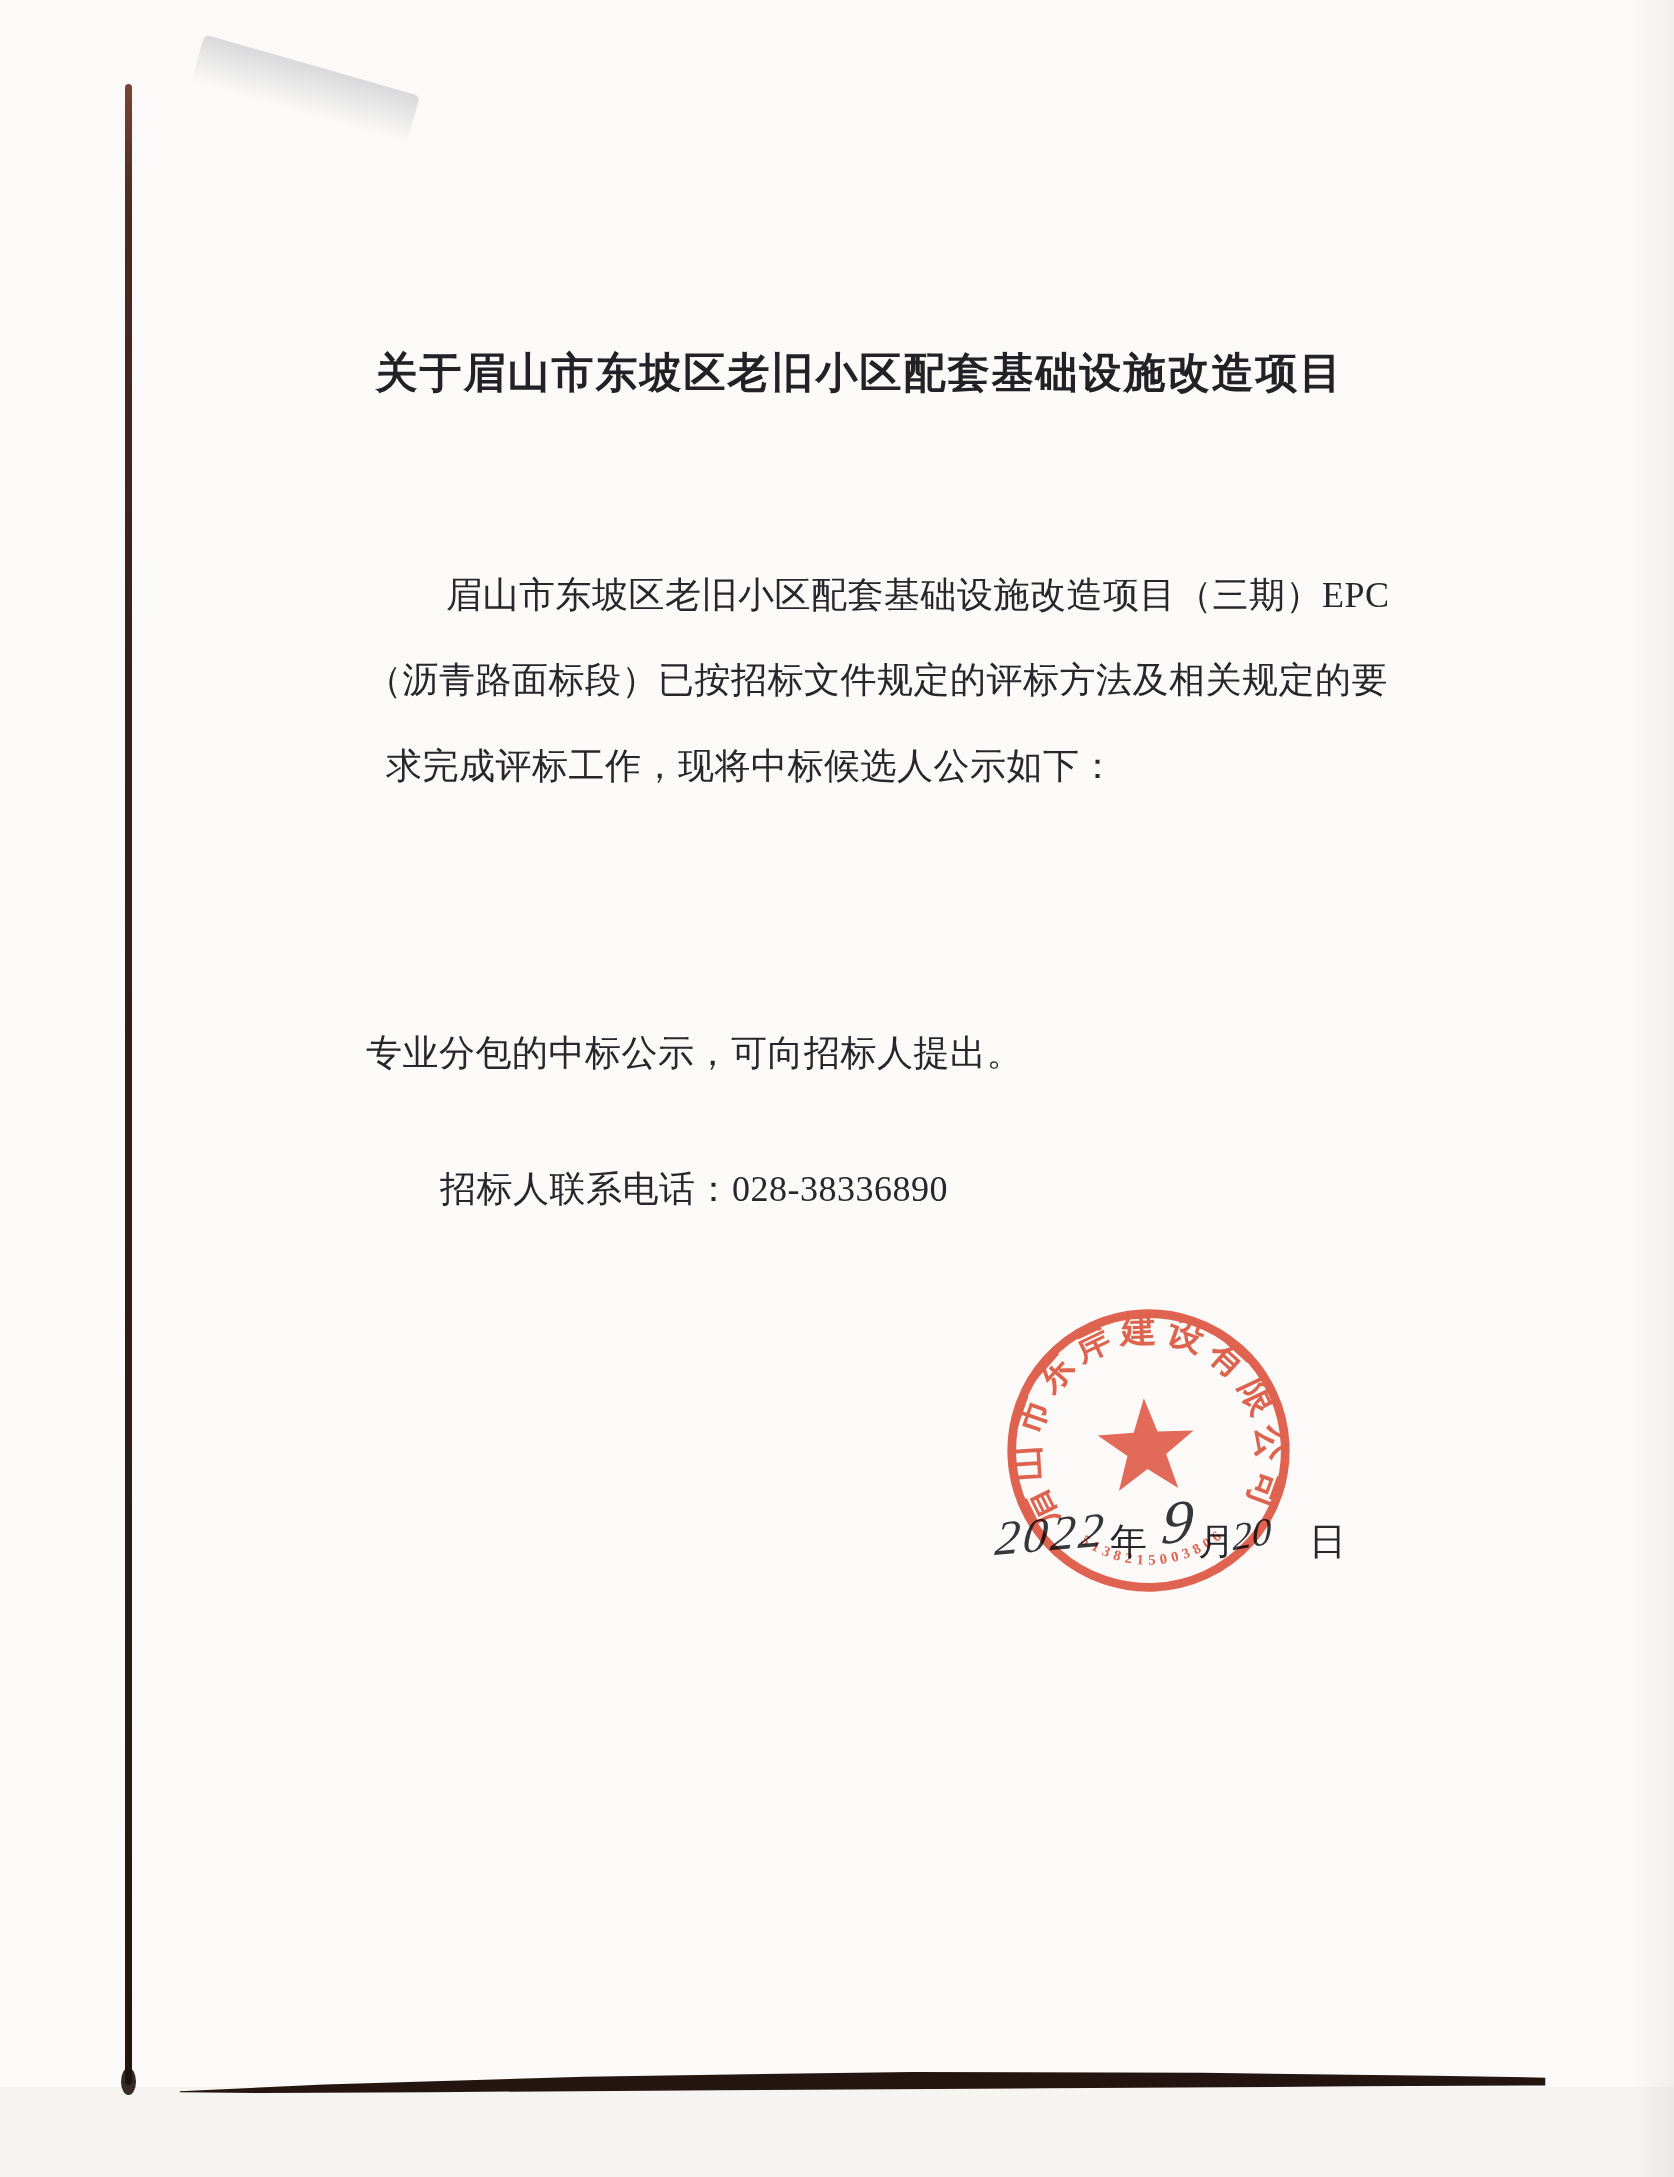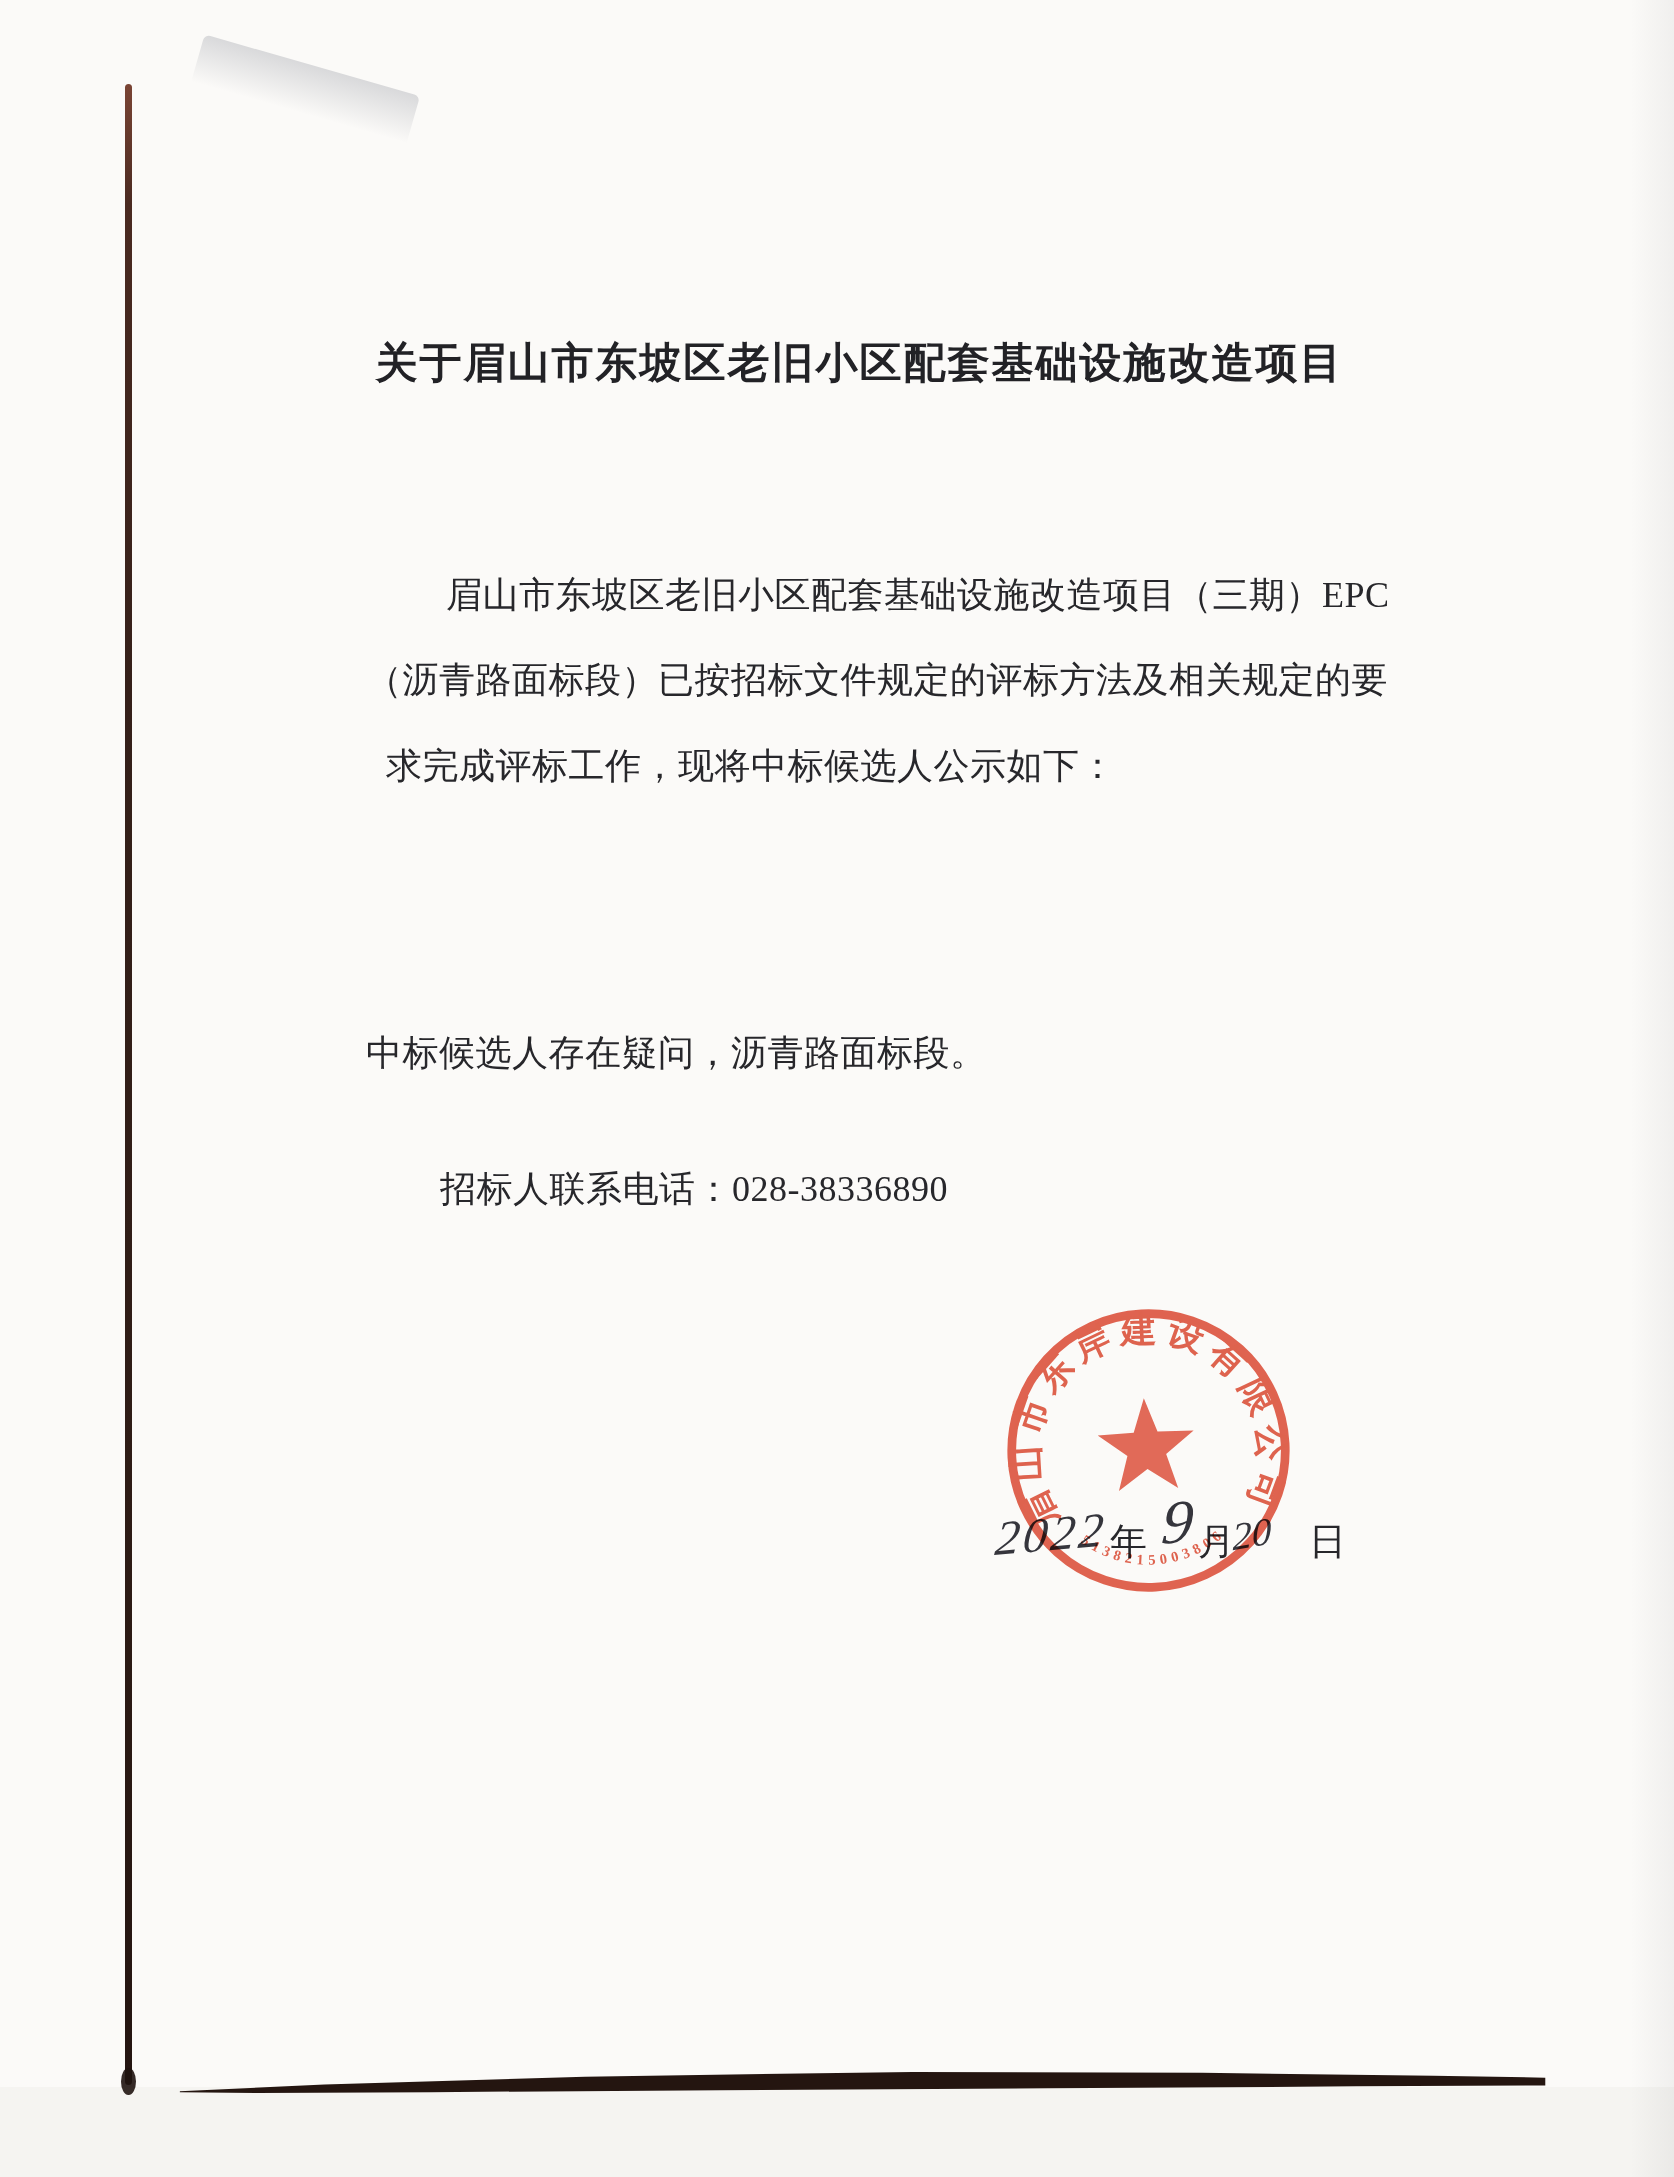--- a/index.html
+++ b/index.html
@@ -69,28 +69,28 @@
 
   <div class="left-binding-line"></div>
   <div class="left-line-foot"></div>
   <div class="topleft-shadow"></div>
   <div class="right-edge-shadow"></div>
   <div class="below-edge-tint"></div>
   <svg class="bottom-edge-svg" width="1385" height="27" viewBox="0 0 1420 28">
     <polygon points="0,23 150,16 420,8 760,3 1060,4 1300,7 1416,9 1416,17 1220,18 900,20 560,22 260,24 80,25 0,24" fill="#241510"></polygon>
   </svg>
 
-  <div class="t title" style="top:335px;padding-left:44px;">关于眉山市东坡区老旧小区配套基础设施改造项目</div>
+  <div class="t title" style="top:345px;padding-left:44px;">关于眉山市东坡区老旧小区配套基础设施改造项目</div>
 
   <div class="t body-line" style="left:366px;top:656px;">（沥青路面标段）已按招标文件规定的评标方法及相关规定的要</div>
   <div class="t body-line" style="left:446px;top:571px;">眉山市东坡区老旧小区配套基础设施改造项目（三期）EPC</div>
   <div class="t body-line" style="left:386px;top:742px;">求完成评标工作，现将中标候选人公示如下：</div>
 
 
-  <div class="t body-line" style="left:366px;top:1029px;">中标候选人存在疑问，沥青路面标段。</div>
+  <div class="t body-line" style="left:366px;top:1029px;">专业分包的中标公示，可向招标人提出。</div>
 
   <div class="t body-line" style="left:440px;top:1165px;">招标人联系电话：028-38336890</div>
 
 
   <div class="t hw hw-year" style="left:993px;top:1510px;">2022</div>
   <div class="t date-typed" style="left:1110px;top:1517px;">年</div>
   <div class="t hw hw-month" style="left:1159px;top:1488px;">9</div>
   <div class="t date-typed" style="left:1198px;top:1517px;">月</div>
   <div class="t hw hw-day" style="left:1233px;top:1514px;">20</div>
   <div class="t date-typed" style="left:1309px;top:1517px;">日</div>

